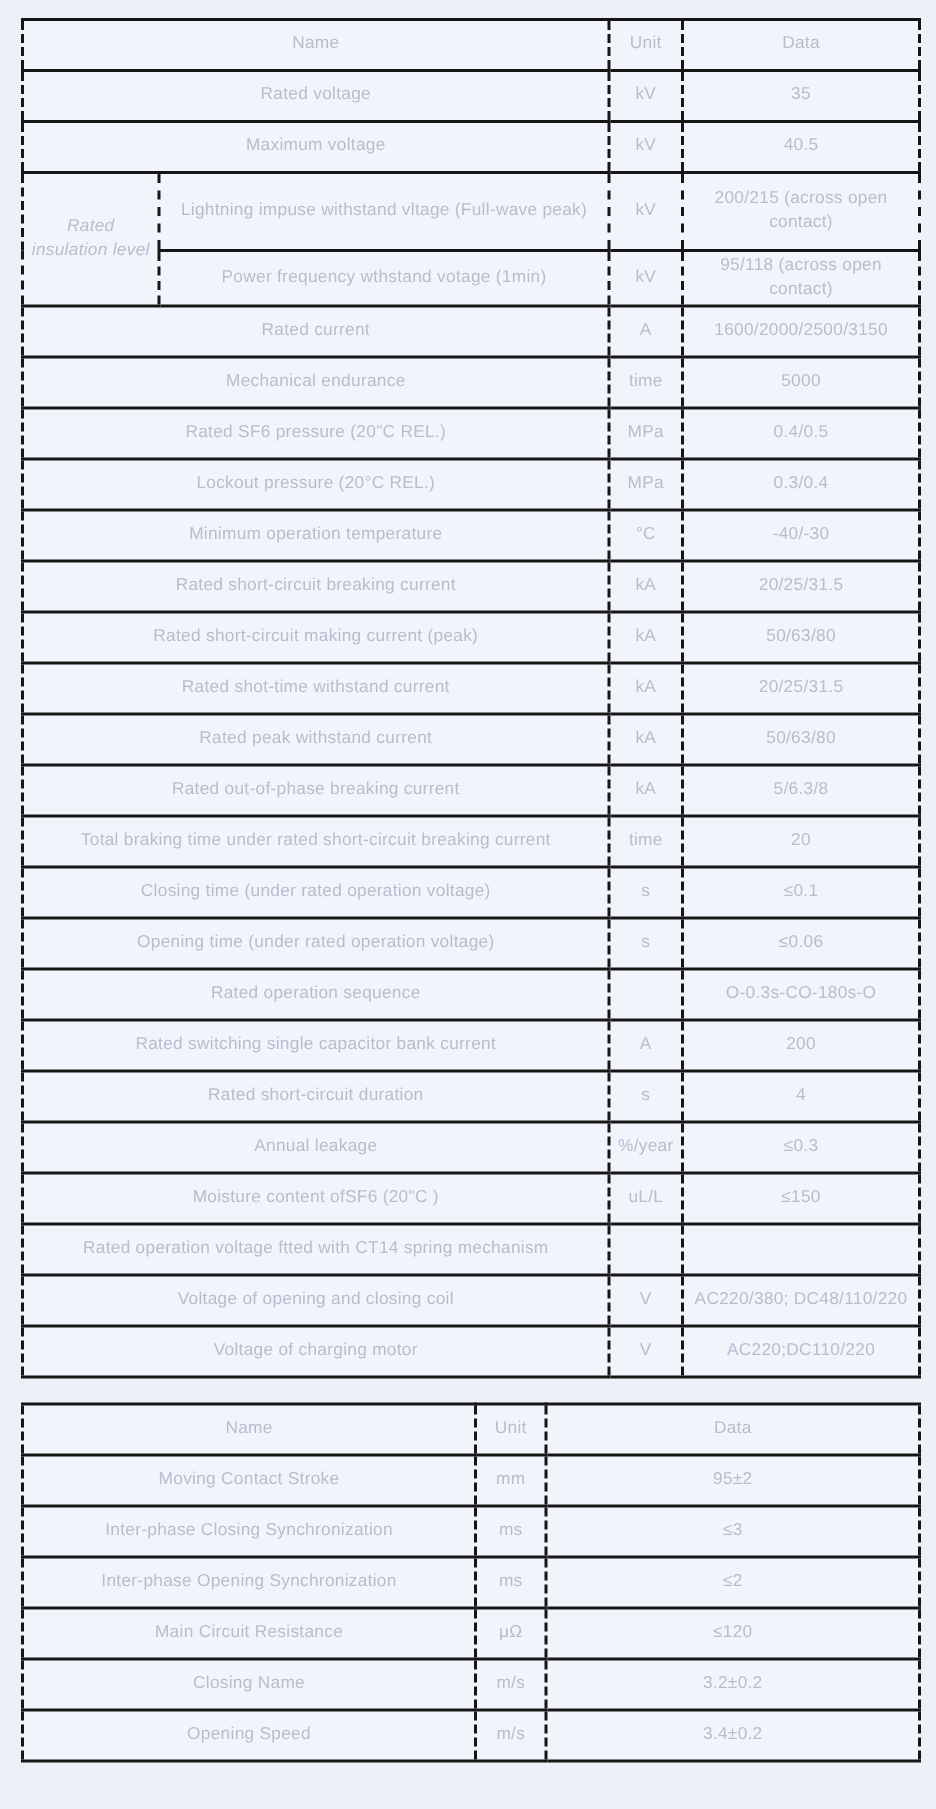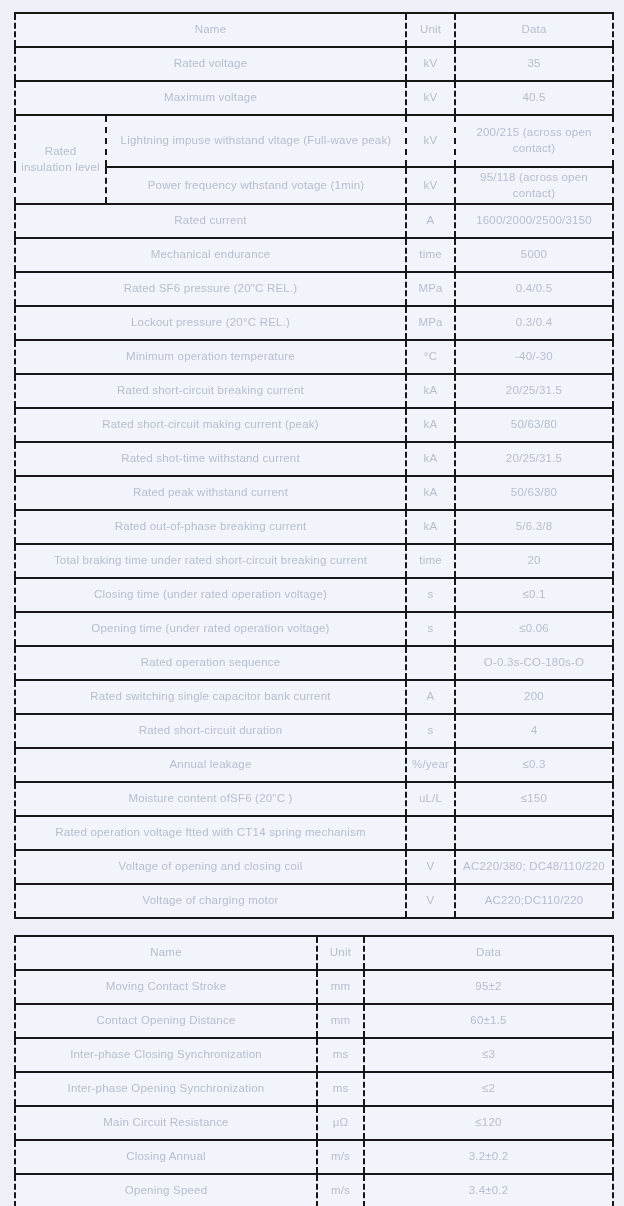--- a/index.html
+++ b/index.html
@@ -48,20 +48,21 @@
   }
   tr.row-tall th, tr.row-tall td{height:46px;}
   .unit-cell{
     border-left:2px dashed var(--bc);
     border-right:2px dashed var(--bc);
     padding:2px 2px;
   }
   .group-cell{
     border-right:2px dashed var(--bc);
     padding:2px 3px;
+    font-style:italic;
   }
   .data-cell{padding:2px 2px;text-align:center;}
 </style>
 </head>
 <body>
 
 <div class="page">
   <table class="spec-table">
       <colgroup>
         <col style="width: 91px;">
@@ -218,41 +219,36 @@
           <th class="data-cell">Data</th>
         </tr>
       </thead>
       <tbody>
         <tr>
           <td class="name-cell">Moving Contact Stroke</td>
           <td class="unit-cell">mm</td>
           <td class="data-cell">95±2</td>
         </tr>
         <tr>
-          <td class="name-cell">Contact Opening Distance</td>
-          <td class="unit-cell">mm</td>
-          <td class="data-cell">60±1.5</td>
-        </tr>
-        <tr>
           <td class="name-cell">Inter-phase Closing Synchronization</td>
           <td class="unit-cell">ms</td>
           <td class="data-cell">≤3</td>
         </tr>
         <tr>
           <td class="name-cell">Inter-phase Opening Synchronization</td>
           <td class="unit-cell">ms</td>
           <td class="data-cell">≤2</td>
         </tr>
         <tr>
           <td class="name-cell">Main Circuit Resistance</td>
           <td class="unit-cell">μΩ</td>
           <td class="data-cell">≤120</td>
         </tr>
         <tr>
-          <td class="name-cell">Closing Annual</td>
+          <td class="name-cell">Closing Name</td>
           <td class="unit-cell">m/s</td>
           <td class="data-cell">3.2±0.2</td>
         </tr>
         <tr>
           <td class="name-cell">Opening Speed</td>
           <td class="unit-cell">m/s</td>
           <td class="data-cell">3.4±0.2</td>
         </tr>
       </tbody>
     </table>

